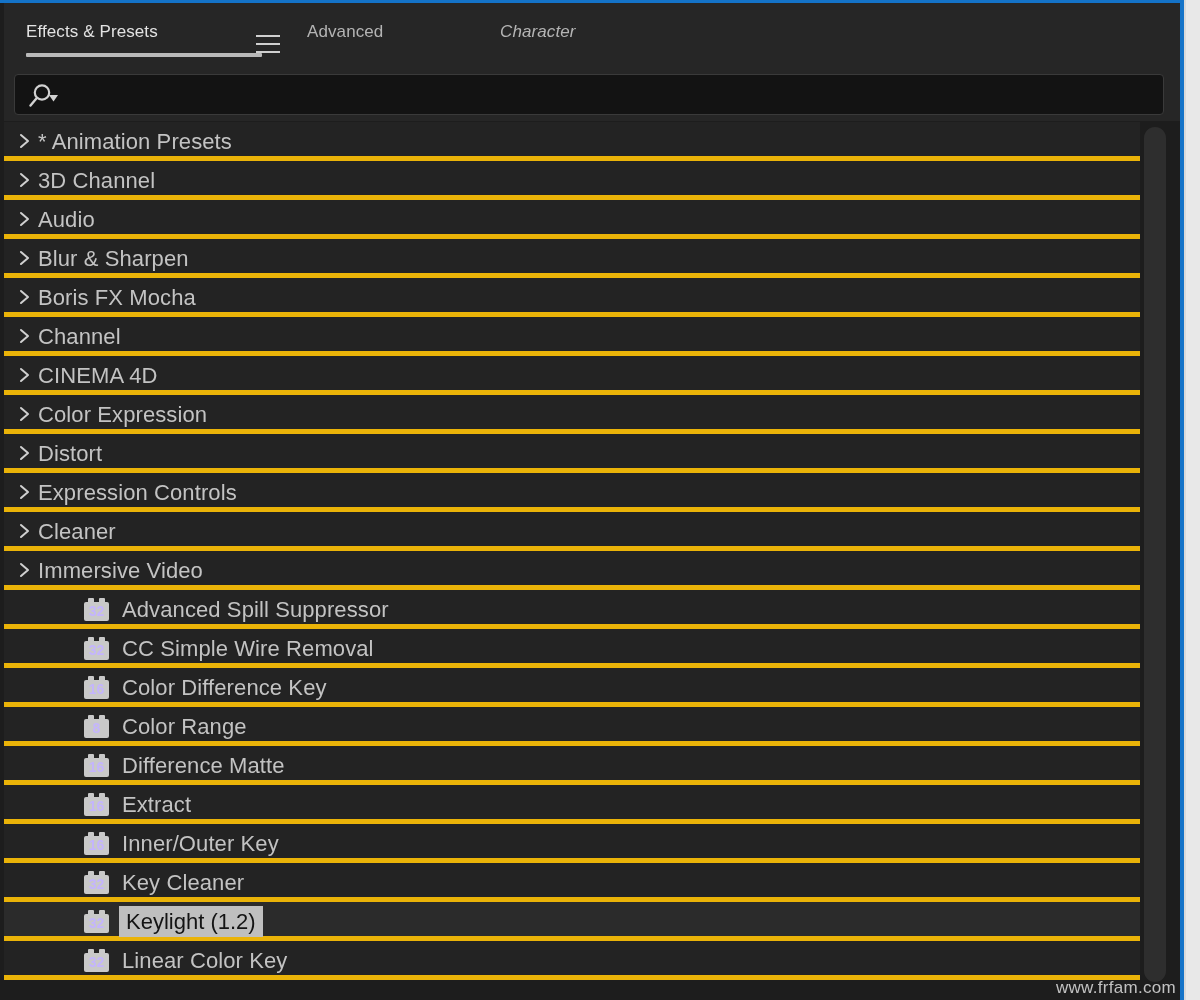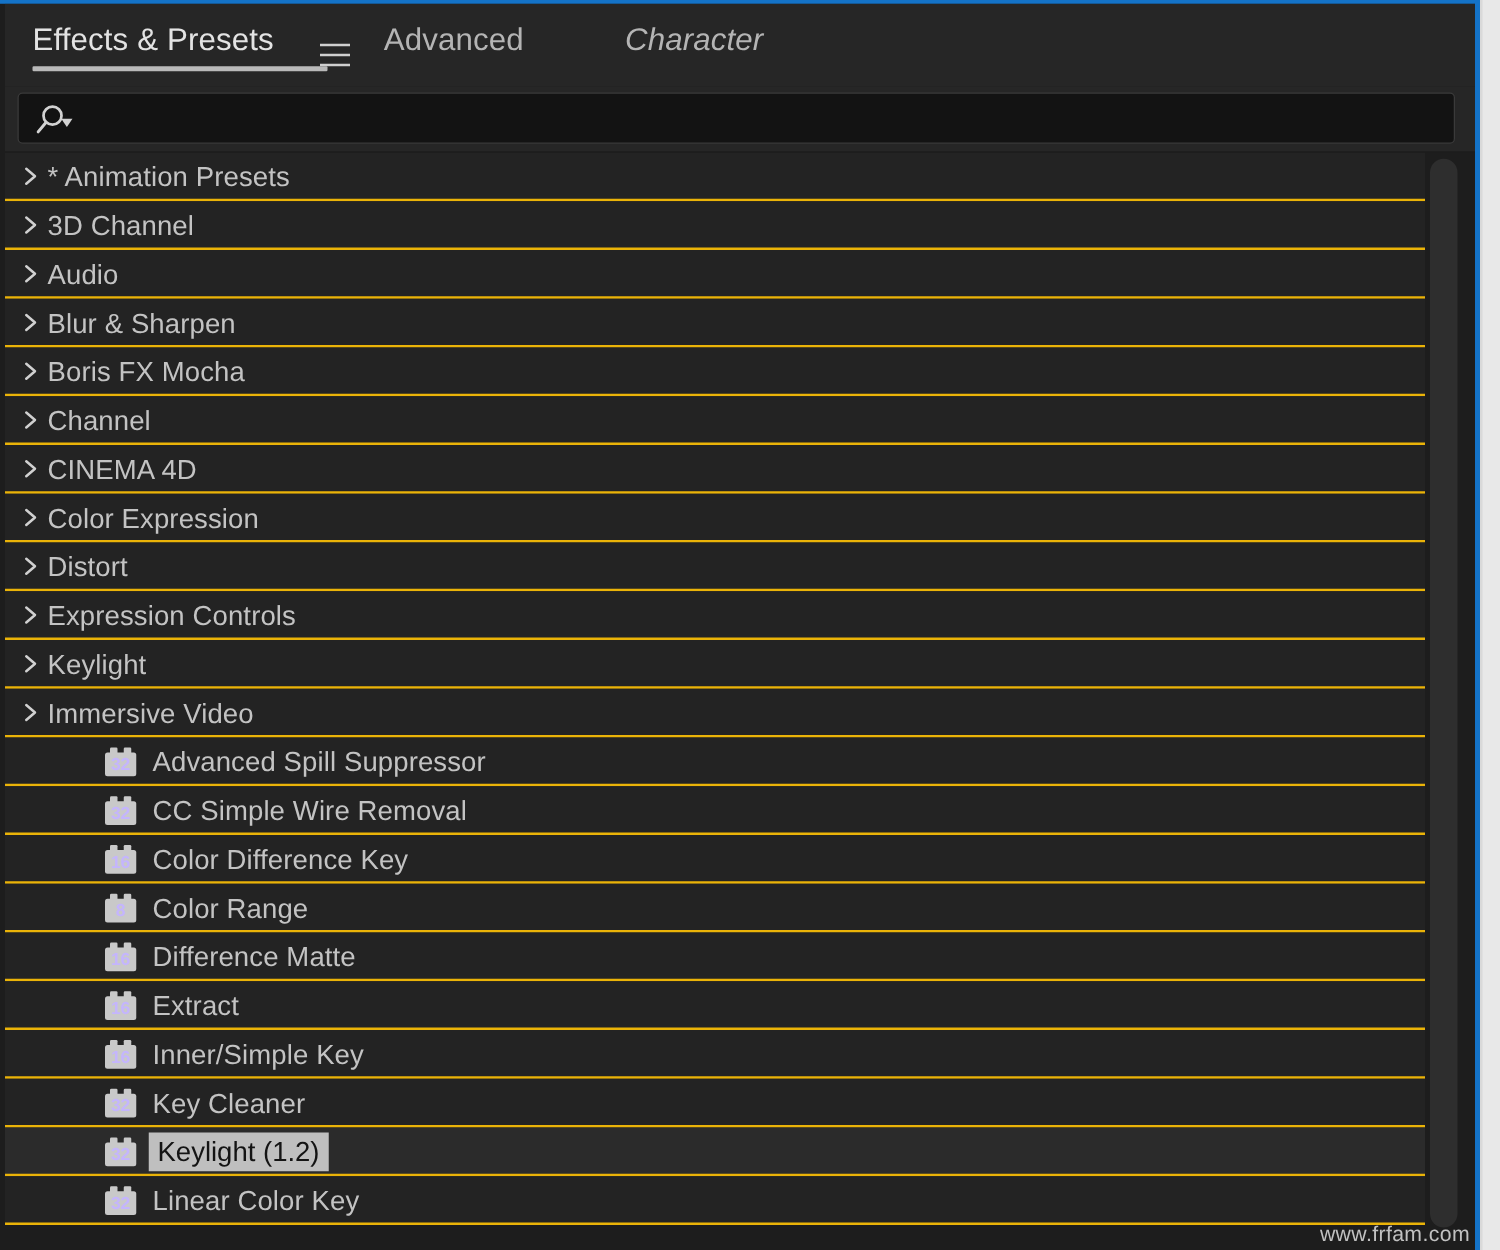--- a/index.html
+++ b/index.html
@@ -55,21 +55,21 @@
     left: 4px; top: 0;
     width: 1176px;
     height: 66px;
     background: #262626;
   }
   .tab {
     position: absolute;
     top: 12px;
     height: 44px;
     color: #b4b4b4;
-    font-size: 25px;
+    font-size: 17px;
     line-height: 34px;
     white-space: nowrap;
     cursor: default;
     letter-spacing: 0.1px;
   }
   .tab.active { color: #e3e3e3; }
   .tab-underline {
     position: absolute;
     left: 0;
     top: 38px;
@@ -141,21 +141,21 @@
     width: 1176px;
     height: 878px;
     overflow: hidden;
     background: #1d1d1d;
   }
   .row {
     position: relative;
     width: 1136px;
     height: 39px;
     background: #232323;
-    border-bottom: 2px solid #eab308;
+    border-bottom: 5px solid #eab308;
     box-sizing: border-box;
     cursor: default;
     white-space: nowrap;
   }
   .row.selected-row { background: #2b2b2b; }
 
   .chev {
     position: absolute;
     left: 12px; top: 10px;
     width: 18px; height: 18px;
@@ -369,21 +369,21 @@
         <svg class="chev" viewBox="0 0 18 18">
           <polyline points="5,3 12,9 5,15" fill="none" stroke="#d0d0d0" stroke-width="2" stroke-linecap="round" stroke-linejoin="round"></polyline>
         </svg>
         <span class="rowlabel">Expression Controls</span>
       </div>
 
       <div class="row group">
         <svg class="chev" viewBox="0 0 18 18">
           <polyline points="5,3 12,9 5,15" fill="none" stroke="#d0d0d0" stroke-width="2" stroke-linecap="round" stroke-linejoin="round"></polyline>
         </svg>
-        <span class="rowlabel">Keylight</span>
+        <span class="rowlabel">Cleaner</span>
       </div>
 
       <div class="row group">
         <svg class="chev" viewBox="0 0 18 18">
           <polyline points="5,3 12,9 5,15" fill="none" stroke="#d0d0d0" stroke-width="2" stroke-linecap="round" stroke-linejoin="round"></polyline>
         </svg>
         <span class="rowlabel">Immersive Video</span>
       </div>
 
 
@@ -447,21 +447,21 @@
         <span class="rowlabel">Extract</span>
       </div>
 
       <div class="row child">
         <span class="badge">
           <span class="n1"></span>
             <span class="n2"></span>
             <span class="body"></span>
           <span class="txt">16</span>
         </span>
-        <span class="rowlabel">Inner/Simple Key</span>
+        <span class="rowlabel">Inner/Outer Key</span>
       </div>
 
       <div class="row child">
         <span class="badge">
           <span class="n1"></span>
             <span class="n2"></span>
             <span class="body"></span>
           <span class="txt">32</span>
         </span>
         <span class="rowlabel">Key Cleaner</span>

